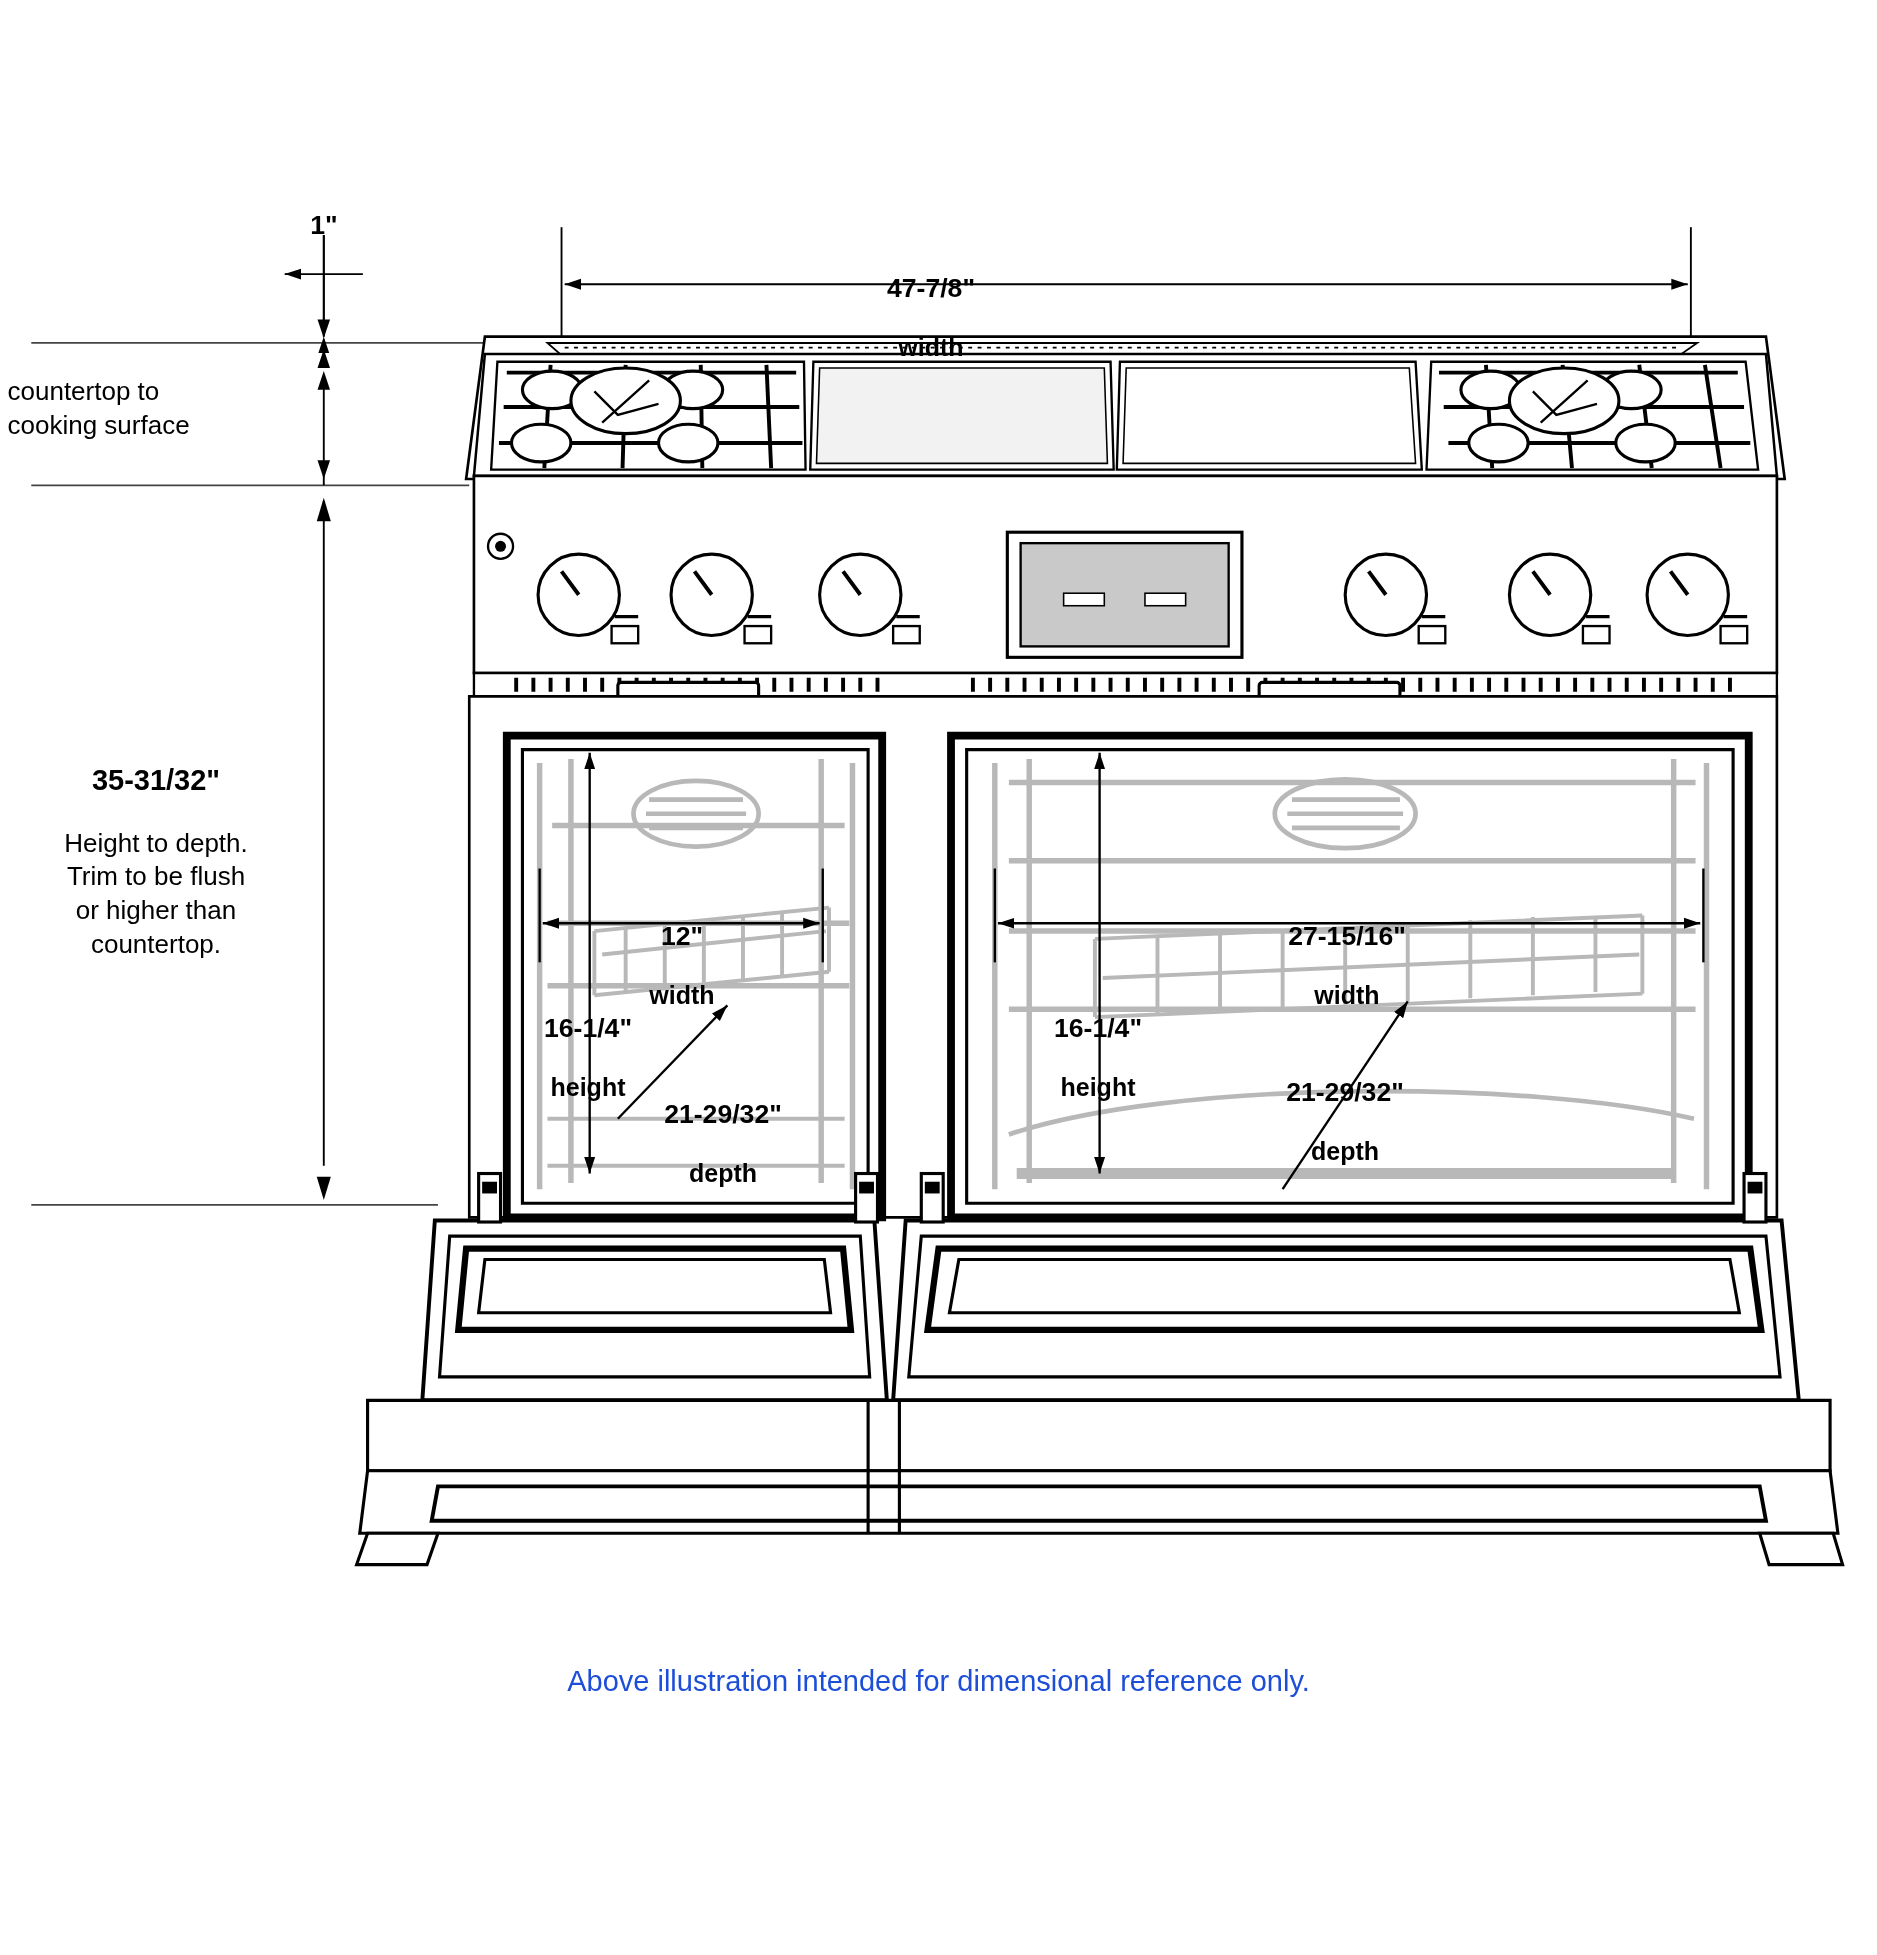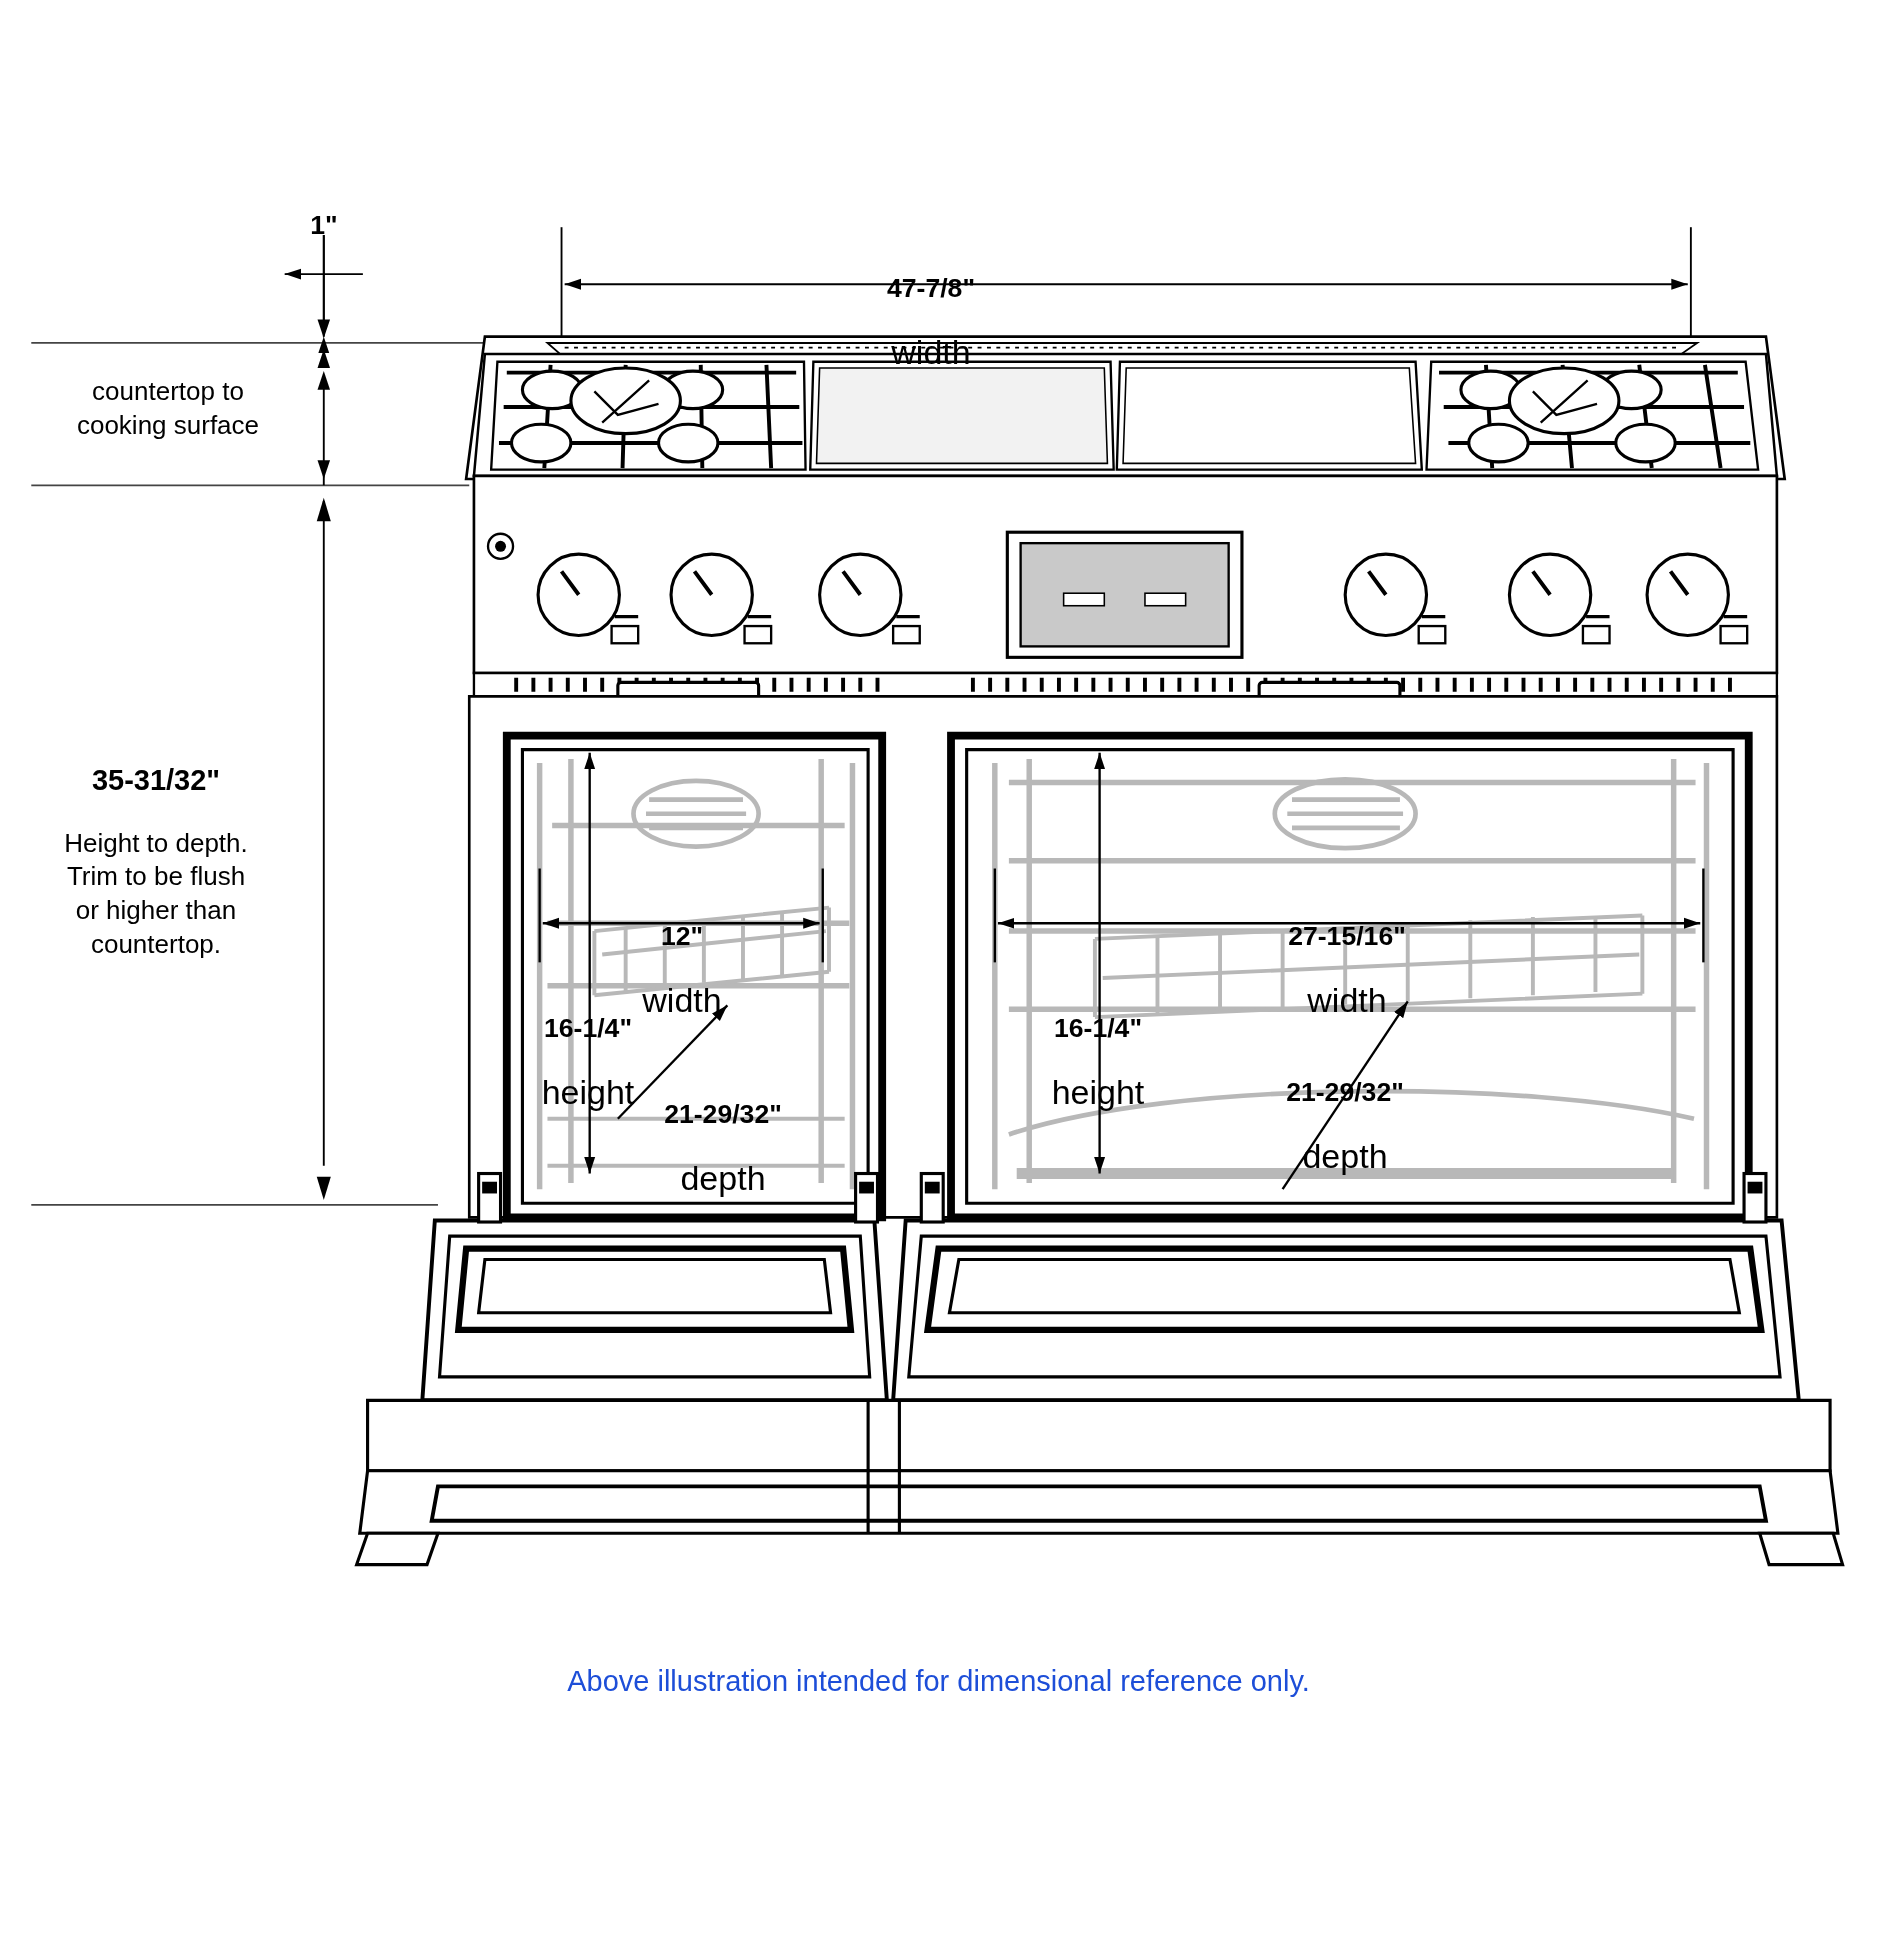--- a/index.html
+++ b/index.html
@@ -28,21 +28,21 @@
     height: 1956px;
   }
   .lbl {
     position: absolute;
     text-align: center;
     line-height: 1.16;
     white-space: pre;
     color: #000;
   }
   .dim-value { font-weight: bold; font-size: 26.6px; }
-  .dim-sub { font-weight: normal; font-size: 34px; }
+  .dim-sub { font-weight: bold; font-size: 25px; }
   .note {
     font-size: 26px;
     font-weight: normal;
     line-height: 1.3;
   }
   .footer {
     position: absolute;
     width: 1877px;
     text-align: center;
     font-size: 29px;
@@ -342,21 +342,21 @@
     </g>
   </svg>
 
   <div class="lbl" style="left:931px; top:244px; width:391px; transform:translateX(-50%);">
     <div class="dim-value">47-7/8"</div>
     <div class="dim-sub">width</div>
   </div>
 
   <div class="lbl dim-value" style="left:324px; top:210px; width:125px; transform:translateX(-50%);">1"</div>
 
-  <div class="lbl note" style="left:168px; top:375px; width:297px; transform:translateX(-50%); text-align:center;">countertop to
+  <div class="lbl note" style="left:156px; top:375px; width:297px; transform:translateX(-50%); text-align:left;">countertop to
 cooking surface</div>
 
   <div class="lbl" style="left:156px; top:735px; width:297px; transform:translateX(-50%);">
     <div class="dim-value" style="font-size:29px;">35-31/32"</div>
     <div class="note">Height to depth.
 Trim to be flush
 or higher than
 countertop.</div>
   </div>
 

